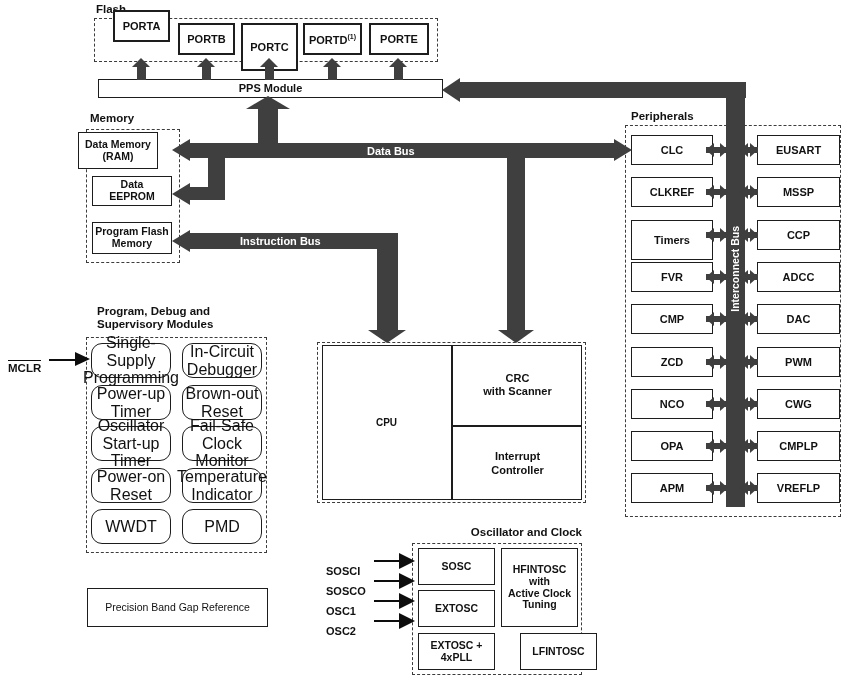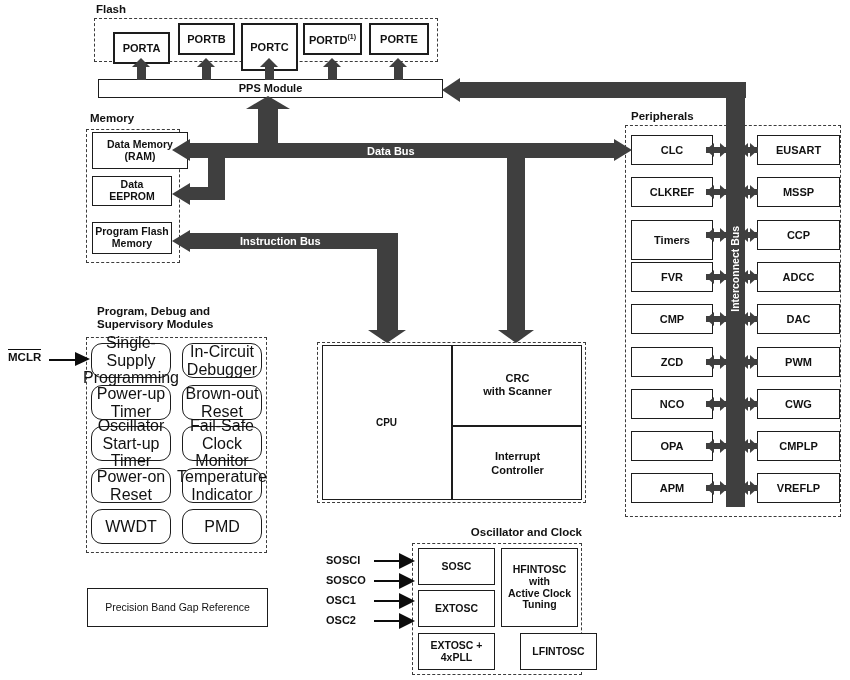--- a/index.html
+++ b/index.html
@@ -28,37 +28,37 @@
   }
   .conn::before {
     content: ""; position: absolute; left: 0; top: 0; width: 0; height: 0;
     border-top: 7px solid transparent; border-bottom: 7px solid transparent; border-right: 8px solid #3f3f3f;
   }
   .conn::after {
     content: ""; position: absolute; right: 0; top: 0; width: 0; height: 0;
     border-top: 7px solid transparent; border-bottom: 7px solid transparent; border-left: 8px solid #3f3f3f;
   }
   .pinline { position: absolute; height: 2px; background: #0d0d0d; z-index: 2; }
-  .pinlbl { position: absolute; font-weight: bold; font-size: 11px; z-index: 2; white-space: nowrap; }
+  .pinlbl { position: absolute; font-weight: bold; font-size: 11px; z-index: 2; white-space: nowrap; margin-top: 11px; }
   .vtext {
     position: absolute; writing-mode: vertical-rl; transform: rotate(180deg);
     color: #fff; font-weight: bold; font-size: 10.5px; z-index: 4; white-space: nowrap;
   }
   .overline { border-top: 1.5px solid #0d0d0d; padding-top: 1px; }
   .cell { position: absolute; display: flex; flex-direction: column; align-items: center; justify-content: center; text-align: center; z-index: 2; line-height: 1.2; }
 </style>
 </head>
 <body>
 
 <div id="stage">
 
   <div class="lbl" style="left:96px;top:3px">Flash</div>
   <div class="dash" style="left:94px;top:18px;width:344px;height:44px"></div>
 
-  <div class="box b f11" style="left:113px;top:32px;width:57px;height:32px;border-width:2px">
+  <div class="box b f11" style="left:113px;top:10px;width:57px;height:32px;border-width:2px">
     <div>PORTA</div>
   </div>
   <div class="box b f11" style="left:178px;top:23px;width:57px;height:32px;border-width:2px">
     <div>PORTB</div>
   </div>
   <div class="box b f11" style="left:241px;top:23px;width:57px;height:48px;border-width:2px">
     <div>PORTC</div>
   </div>
   <div class="box b f11" style="left:303px;top:23px;width:59px;height:32px;border-width:2px">
     <div><span>PORTD</span><sup style="font-size:7px">(1)</sup></div>
@@ -86,21 +86,21 @@
   <div class="bus" style="left:258px;top:108px;width:20px;height:36px"></div>
 
   <div class="tri" style="left:442px;top:78px;border-top:12px solid transparent;border-bottom:12px solid transparent;border-right:18px solid #3f3f3f"></div>
   <div class="bus" style="left:460px;top:82px;width:286px;height:16px"></div>
   <div class="bus" style="left:726px;top:82px;width:19px;height:425px"></div>
   <div class="vtext" style="left:729px;top:226px">Interconnect Bus</div>
 
   <div class="lbl" style="left:90px;top:112px">Memory</div>
   <div class="dash" style="left:86px;top:129px;width:94px;height:134px"></div>
 
-  <div class="box b f105" style="left:92px;top:132px;width:96px;height:37px">
+  <div class="box b f105" style="left:78px;top:132px;width:80px;height:37px">
     <div>Data Memory</div>
     <div>(RAM)</div>
   </div>
   <div class="box b f105" style="left:92px;top:176px;width:80px;height:30px">
     <div>Data</div>
     <div>EEPROM</div>
   </div>
   <div class="box b f105" style="left:92px;top:222px;width:80px;height:32px">
     <div>Program Flash</div>
     <div>Memory</div>

